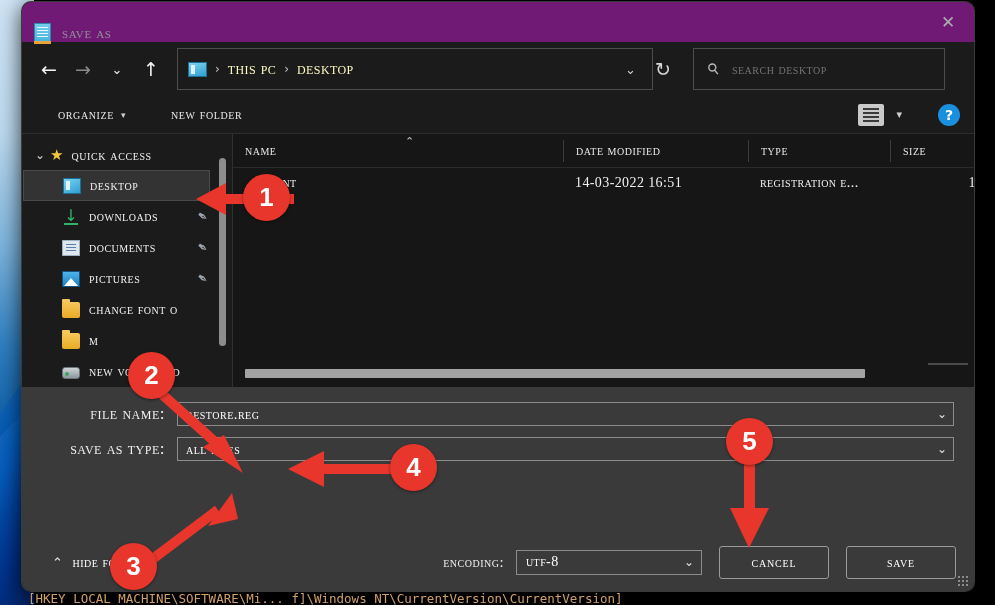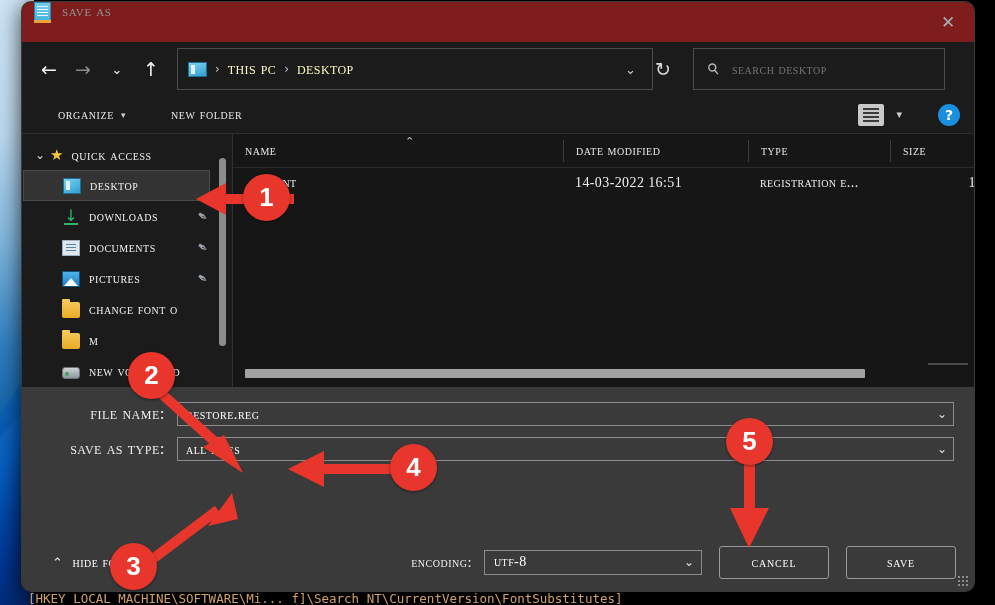--- a/index.html
+++ b/index.html
@@ -54,23 +54,23 @@
     box-shadow: 0 0 0 1px #3a3a3a, 0 4px 22px rgba(0,0,0,.8);
     overflow: hidden;
     display: flex;
     flex-direction: column;
   }
 
   
   #titlebar {
     height: 40px;
     min-height: 40px;
-    background: #7f1d1d;
-    display: flex;
-    align-items: flex-start;
+    background: #701a75;
+    display: flex;
+    align-items: flex-end;
     padding: 0 0 0 12px;
     position: relative;
   }
   .title-icon {
     width: 17px; height: 19px;
     position: relative;
     margin-right: 11px;
     flex: 0 0 auto;
   }
   .title-icon .pad {
@@ -588,21 +588,21 @@
   .footer-spacer { flex: 1 1 auto; }
   #enc-label {
     color: #f0f0f0;
     font-size: 14.5px;
     font-variant: small-caps;
     text-transform: lowercase;
     letter-spacing: .5px;
     margin-right: 12px;
   }
   #enc-combo {
-    width: 218px;
+    width: 186px;
     height: 25px;
     background: #3a3a3a;
     border: 1px solid #8c8c8c;
     display: flex;
     align-items: center;
     padding: 0 7px 0 9px;
     box-sizing: border-box;
     cursor: pointer;
   }
   #enc-combo .val {
@@ -837,21 +837,21 @@
         <span class="val">UTF-8</span>
         <span class="cv" style="font-family:'DejaVu Sans',sans-serif;font-size:12px;color:#e0e0e0;">⌄</span>
       </div>
       <div class="dlgbtn">Cancel</div>
       <div class="dlgbtn">Save</div>
       <div id="resize-grip"></div>
     </div>
   </div>
 
   <div id="undertext">
-    <span>[HKEY_LOCAL_MACHINE\SOFTWARE\Mi...         f]\Search NT\CurrentVersion\FontSubstitutes]</span>
+    <span>[HKEY_LOCAL_MACHINE\SOFTWARE\Mi...         f]\Windows NT\CurrentVersion\CurrentVersion]</span>
   </div>
 
   <svg class="ann-arrow" width="995" height="605" viewBox="0 0 995 605" style="left:0;top:0;pointer-events:none;">
 
     <g>
       <rect x="216" y="194" width="78" height="10" fill="#e8362c"></rect>
       <polygon points="196,199 226,183 226,215" fill="#e8362c"></polygon>
     </g>
 
     <g>

